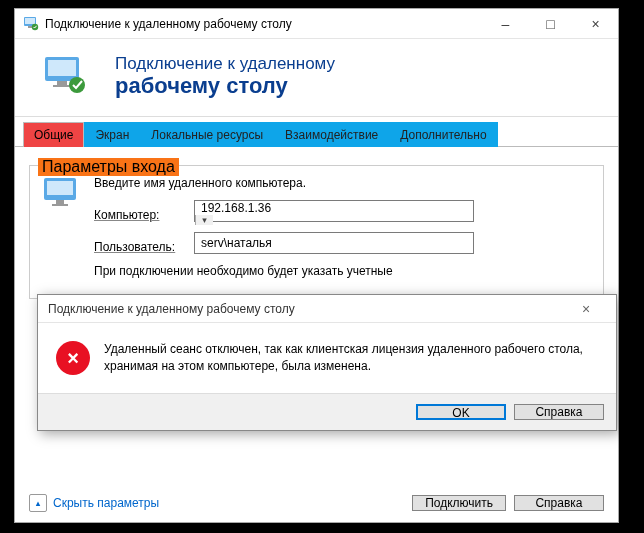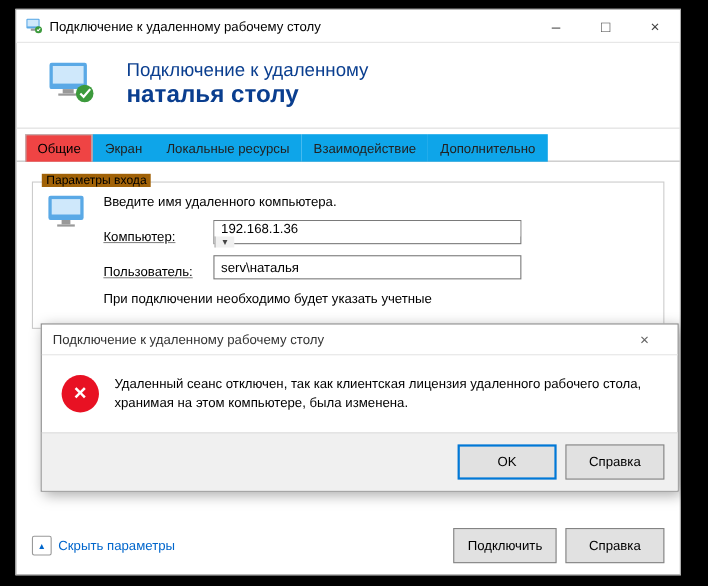--- a/index.html
+++ b/index.html
@@ -106,23 +106,23 @@
     .group {
       border: 1px solid #ccc;
       padding: 10px 12px 20px 12px;
       position: relative;
       margin-top: 6px;
     }
     .group-title {
       position: absolute;
       top: -8px;
       left: 8px;
-      background: #a16207;
+      background: #f97316;
       padding: 0 4px;
-      font-size: 11px;
+      font-size: 16px;
     }
     .group-body {
       display: flex;
       gap: 12px;
     }
     .group-icon svg { width: 40px; height: 36px; }
     .group-fields {
       flex: 1;
     }
     .instruct {
@@ -201,21 +201,21 @@
       border-radius: 2px;
       display: flex;
       align-items: center;
       justify-content: center;
       font-size: 9px;
       color: #0066cc;
     }
     .footer .spacer { flex: 1; }
     .btn {
       min-width: 90px;
-      height: 32px;
+      height: 16px;
       border: 1px solid #838383;
       background: #e1e1e1;
       font-size: 12px;
       padding: 0 12px;
       cursor: pointer;
     }
     .btn.default {
       border: 2px solid #0078d7;
     }
 
@@ -307,21 +307,21 @@
         <rect x="2" y="4" width="34" height="24" rx="2" class="mon-rect"></rect>
         <rect x="5" y="7" width="28" height="16" class="mon-screen"></rect>
         <rect x="14" y="28" width="10" height="4" class="mon-base"></rect>
         <rect x="10" y="32" width="18" height="2" class="mon-base"></rect>
         <circle cx="34" cy="32" r="8" class="mon-check"></circle>
         <path d="M30 32 l3 3 l6 -7" stroke="#fff" stroke-width="2" fill="none"></path>
       </svg>
     </span>
     <div class="header-text">
       <div class="line1">Подключение к удаленному</div>
-      <div class="line2">наталья столу</div>
+      <div class="line2">рабочему столу</div>
     </div>
   </div>
 
   <div class="tabs">
     <div class="tab active">Общие</div>
     <div class="tab">Экран</div>
     <div class="tab">Локальные ресурсы</div>
     <div class="tab">Взаимодействие</div>
     <div class="tab">Дополнительно</div>
   </div>

